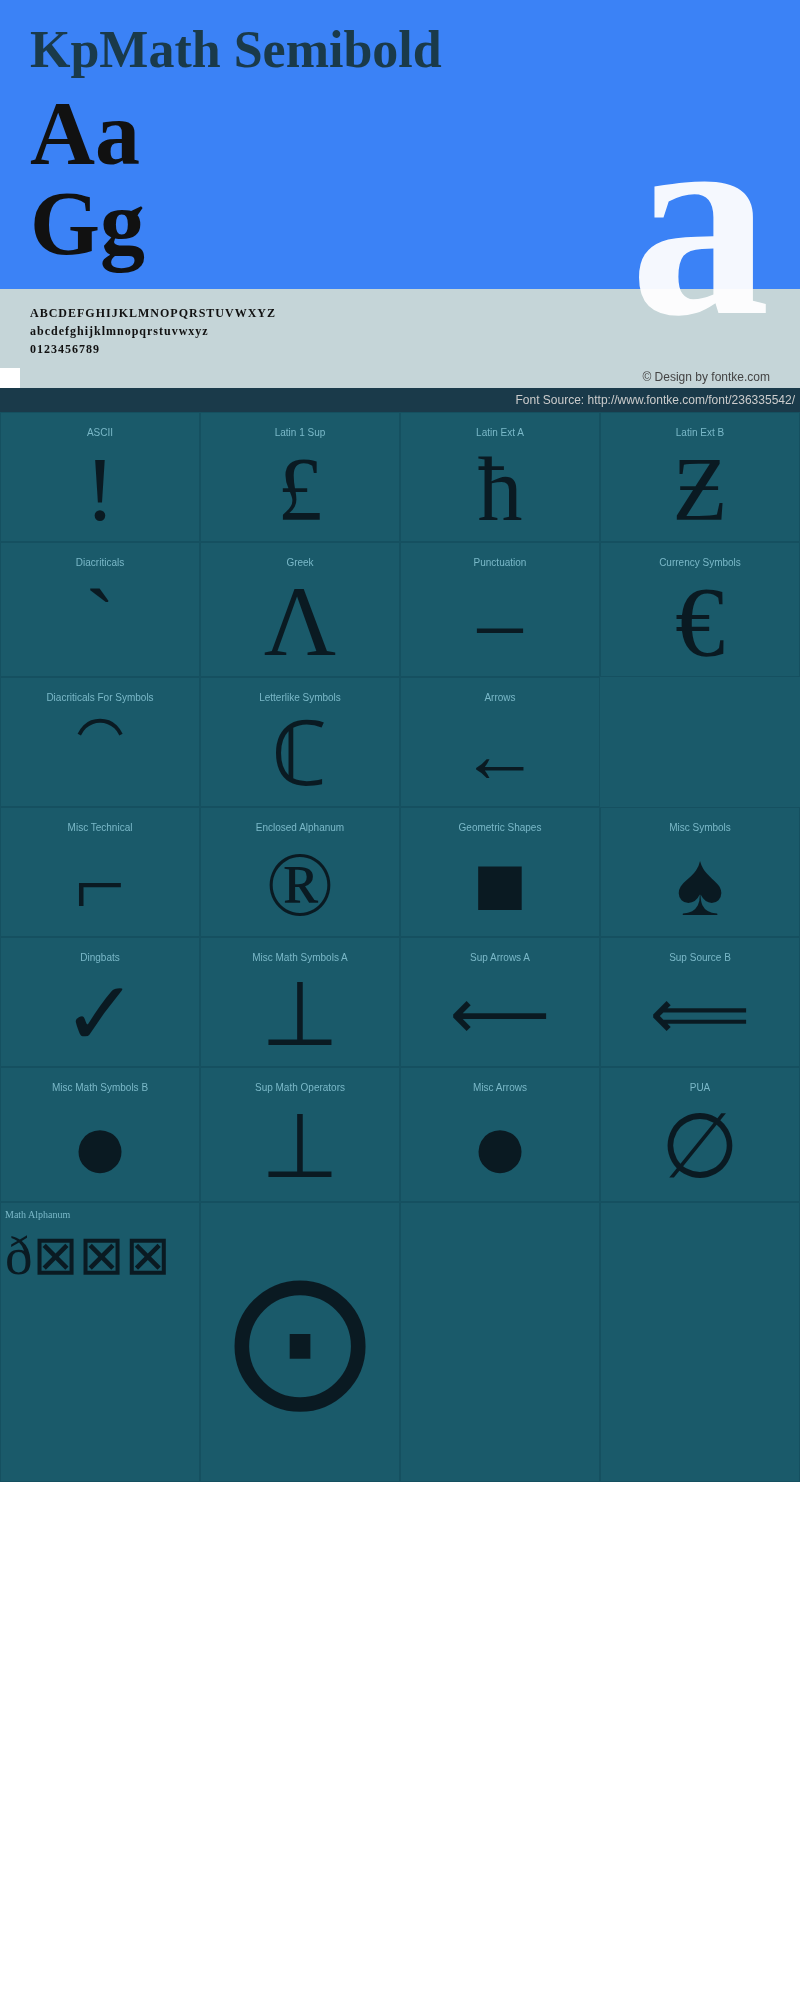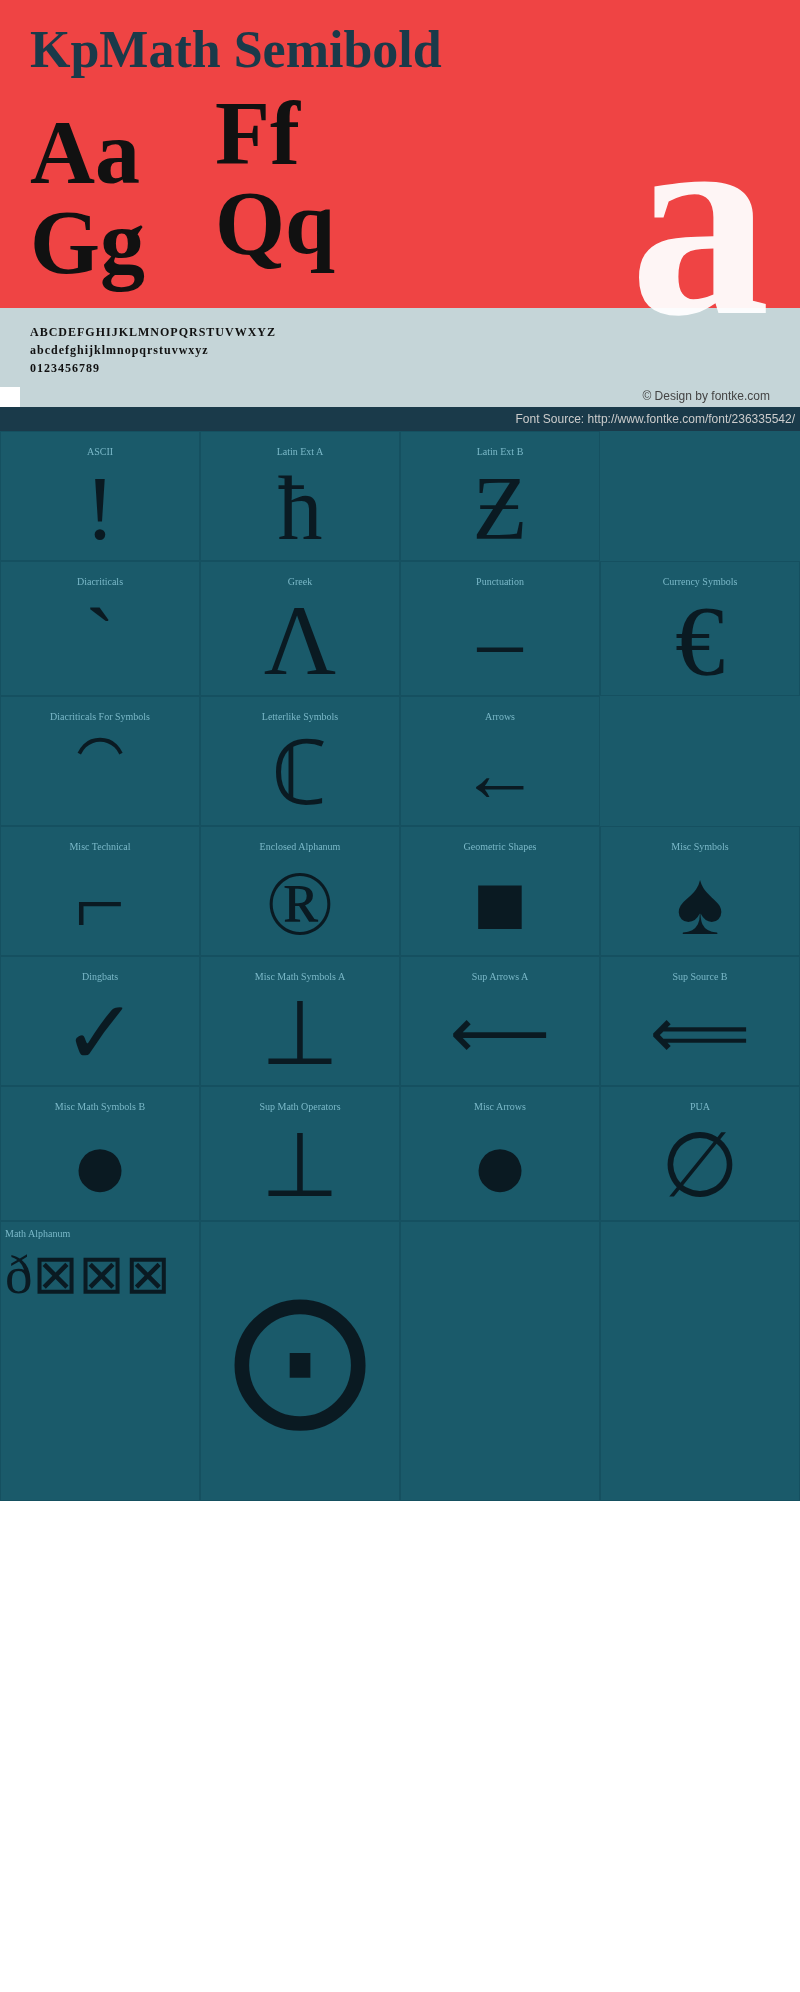--- a/index.html
+++ b/index.html
@@ -1,19 +1,19 @@
 <!DOCTYPE html>
 <html><head>
   <meta charset="utf-8">
   <style>
     * { margin: 0; padding: 0; box-sizing: border-box; }
     body { width: 800px; font-family: Georgia, serif; background: #fff; }
 
     .top-section {
-      background: #ef4444;
+      background: #3b82f6;
       padding: 20px 30px 10px 30px;
     }
 
     .font-title {
       font-size: 52px;
       font-weight: 900;
       color: #1a3a4a;
       font-family: Georgia, serif;
       margin-bottom: 10px;
     }
@@ -107,41 +107,37 @@
       line-height: 1;
       flex: 1;
       display: flex;
       align-items: center;
       justify-content: center;
     }
 
     .fg-label {
       font-size: 10px;
       color: #7ab8c8;
-      font-family: Liberation Serif, serif;
+      font-family: Liberation Sans, sans-serif;
       text-align: center;
       margin-top: 4px;
       padding-bottom: 4px;
     }
 
     
   </style>
 </head>
 <body>
 
 <div class="top-section">
   <div class="font-title">KpMath Semibold</div>
   <div class="sample-letters">
-    <div style="display:flex; flex-direction:column;margin-top:19px;">
+    <div style="display:flex; flex-direction:column;">
       <div class="letter-pair">Aa</div>
       <div class="letter-pair">Gg</div>
-    </div>
-    <div style="display:flex; flex-direction:column; margin-left: 40px;">
-      <div class="letter-pair">Ff</div>
-      <div class="letter-pair">Qq</div>
     </div>
     <div class="big-letter">a</div>
   </div>
 </div>
 
 <div class="alphabet-section">
   <div class="alphabet-text">ABCDEFGHIJKLMNOPQRSTUVWXYZ</div>
   <div class="alphabet-text">abcdefghijklmnopqrstuvwxyz</div>
   <div class="alphabet-text">0123456789</div>
 </div>
@@ -149,20 +145,24 @@
 <div class="source-bar">Font Source: http://www.fontke.com/font/236335542/</div>
 
 <div class="glyphs-section">
 
   <div class="full-grid">
     <div class="fg-cell">
       <div class="fg-label">ASCII</div>
       <div class="fg-glyph" style="font-size:90px;">!</div>
     </div>
     <div class="fg-cell">
+      <div class="fg-label">Latin 1 Sup</div>
+      <div class="fg-glyph" style="font-size:90px;">£</div>
+    </div>
+    <div class="fg-cell">
       <div class="fg-label">Latin Ext A</div>
       <div class="fg-glyph" style="font-size:90px;">ħ</div>
     </div>
     <div class="fg-cell">
       <div class="fg-label">Latin Ext B</div>
       <div class="fg-glyph" style="font-size:90px;">Ƶ</div>
     </div>
   </div>
 
   <div class="full-grid">

